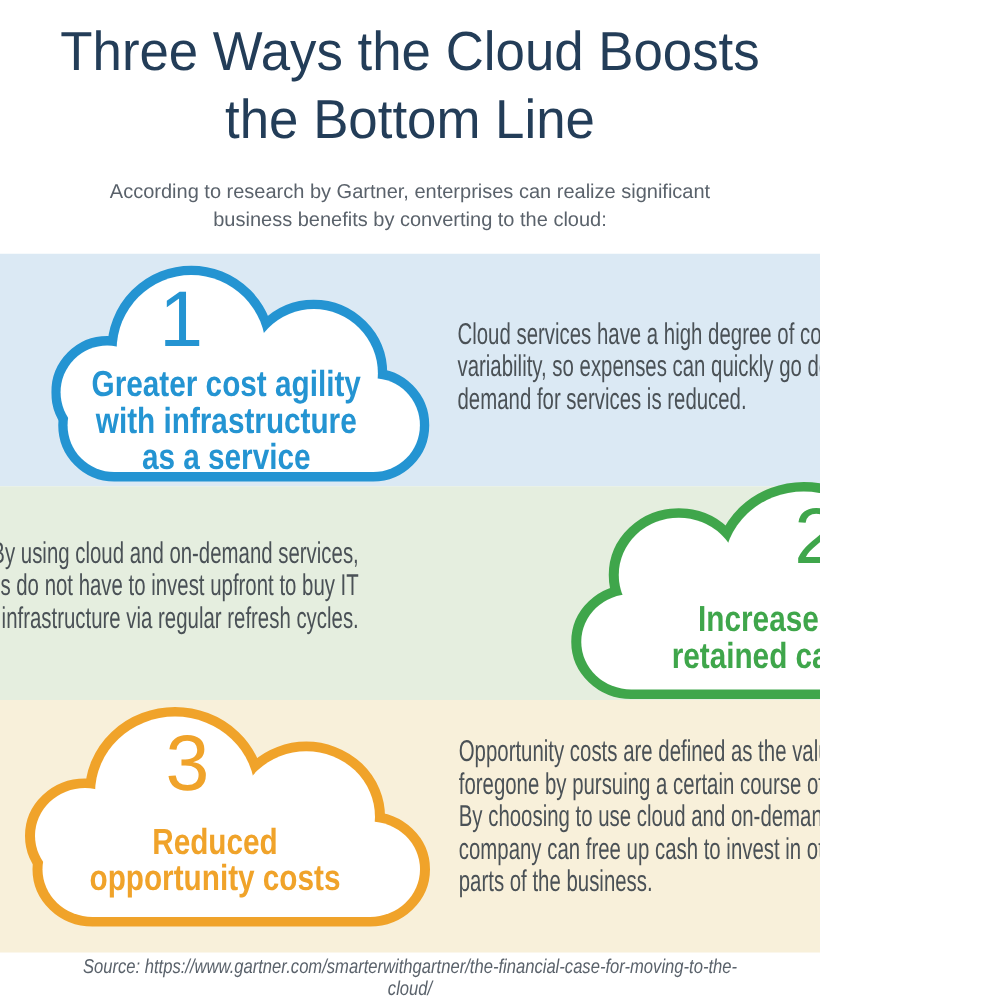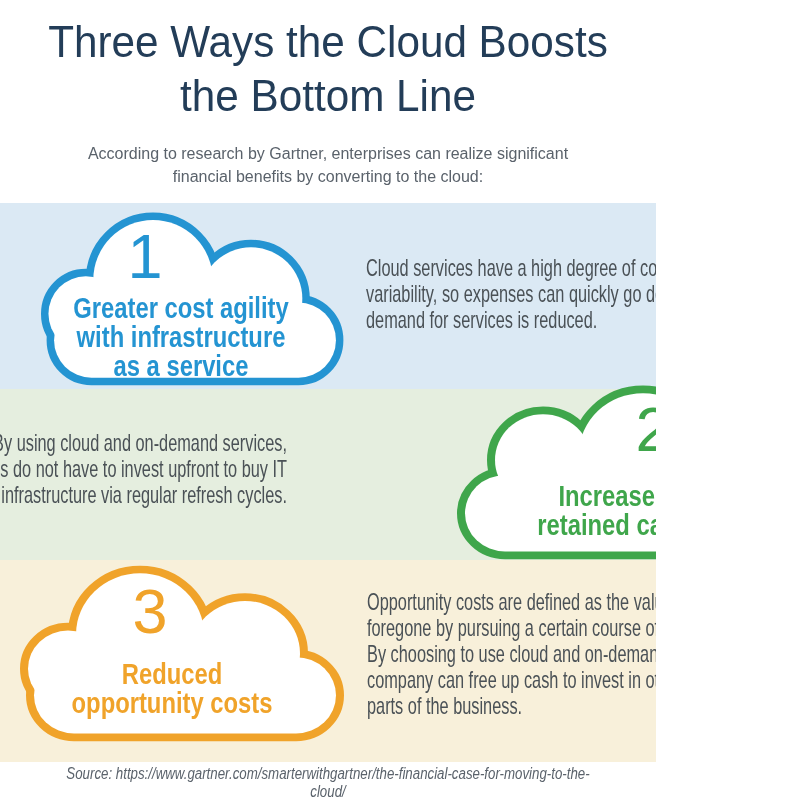--- a/index.html
+++ b/index.html
@@ -67,21 +67,21 @@
   }
 </style>
 </head>
 <body>
 
 <div class="page">
 
   <h1 class="title">Three Ways the Cloud Boosts
 the Bottom Line</h1>
   <p class="subtitle">According to research by Gartner, enterprises can realize significant
-financial benefits by converting to the cloud:</p>
+business benefits by converting to the cloud:</p>
 
   <div class="band band-1" style="--accent: #2494d2; --band: #dbe9f4;"></div>
   <div class="band band-2" style="--accent: #3fa64b; --band: #e5eedf;"></div>
   <div class="band band-3" style="--accent: #f0a32a; --band: #f8f0da;"></div>
 
   <section class="cloud cloud-1" style="--accent: #2494d2; --band: #dbe9f4;">
     <svg viewBox="0 0 330 195" preserveAspectRatio="none" aria-hidden="true">
       <g class="pass-stroke">
         <rect x="14" y="104" width="302" height="80" rx="40" ry="40"></rect>
         <circle cx="48" cy="116" r="40"></circle>

